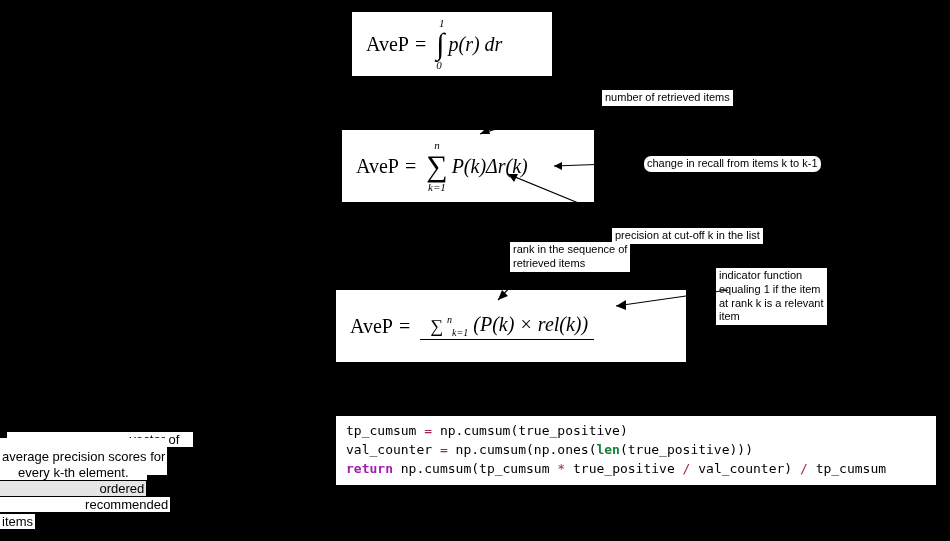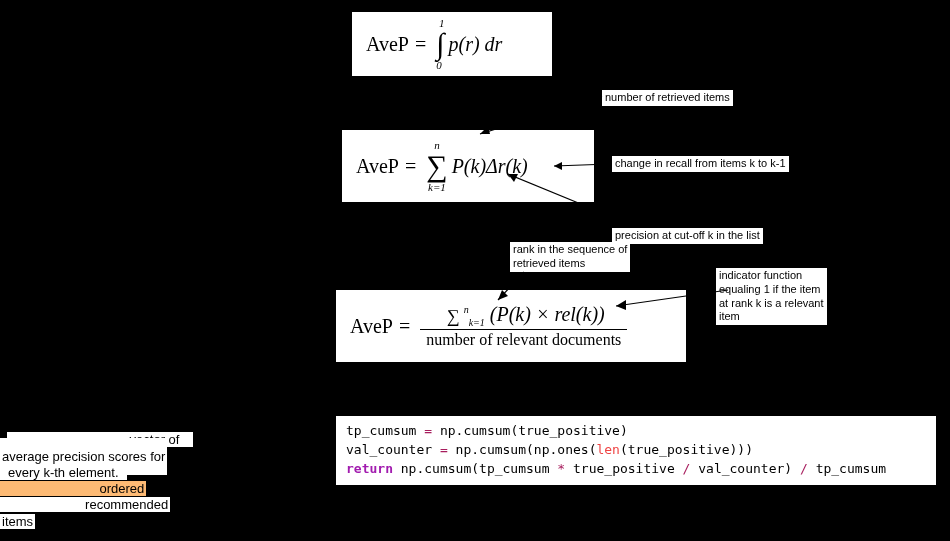--- a/index.html
+++ b/index.html
@@ -43,21 +43,21 @@
   }
   .code-box {
     position: absolute;
     background: #fff;
     font-family: 'Menlo', 'Consolas', monospace;
     font-size: 13px;
     padding: 6px 10px;
     line-height: 1.45;
     white-space: pre;
   }
-  .kw-builtin { color: #ef4444; }
+  .kw-builtin { color: #15803d; font-weight: bold; }
   .kw-return { color: #a21caf; font-weight: bold; }
   .kw-op { color: #a71d5d; }
   
   .big-op {
     display: inline-flex;
     flex-direction: column;
     align-items: center;
     font-size: 12px;
     margin: 0 4px;
     vertical-align: middle;
@@ -104,39 +104,38 @@
   <span>AveP</span>
   <span style="margin:0 6px;">=</span>
   <span class="frac">
     <span class="num">
       <span class="big-op" style="display:inline-flex;vertical-align:middle;">
         <span class="sym" style="font-size:18px;">∑</span>
       </span><sup class="it" style="font-size:10px;">n</sup><sub class="it" style="font-size:10px;">k=1</sub>
       <span class="it">(P(k) × rel(k))</span>
     </span>
     <span class="bar"></span>
-    <span class="den" style="font-size:16px;">number of relevant documents</span>
   </span>
 </div>
 
 <div class="annotation" style="left:602px; top:90px;">number of retrieved items</div>
-<div class="annotation" style="left:612px; top:156px;">change in recall from items k to k-1</div>
+<div class="annotation" style="left:644px; top:156px;border-radius:7px;">change in recall from items k to k-1</div>
 <div class="annotation" style="left:612px; top:212px;margin-top:16px;">precision at cut-off k in the list</div>
 <div class="annotation" style="left:510px; top:242px; white-space:pre;">rank in the sequence of
 retrieved items</div>
 <div class="annotation" style="left:716px; top:268px; white-space:pre;">indicator function
 equaling 1 if the item
 at rank k is a relevant
 item</div>
 
 <div class="hidden-text" style="left:0px; top:416px; width:280px; white-space:pre;">
   <span style="background:#fff;padding:0 14px;">                              vector of</span>
 <span style="background:#fff;padding:11px 2px;">average precision scores for</span>
-<span style="background:#fff;padding:0 8px;">every k-th element.</span>
-<span style="background:#fdba74;padding:0 2px;">                           ordered</span>
+<span style="background:#fff;padding:0 18px;">every k-th element.</span>
+<span style="background:#e5e5e5;padding:0 2px;">                           ordered</span>
 <span style="background:#fff;padding:0 2px;">                       recommended</span>
 <span style="background:#fff;padding:0 2px;">items</span>
 </div>
 
 <svg class="arrow" style="left:470px; top:90px;" width="140" height="50">
   <line x1="132" y1="6" x2="10" y2="44" stroke="#000" stroke-width="1.2"></line>
   <polygon points="10,44 18,36 20,44" fill="#000"></polygon>
 </svg>
 <svg class="arrow" style="left:548px; top:158px;" width="70" height="16">
   <line x1="62" y1="6" x2="6" y2="8" stroke="#000" stroke-width="1.2"></line>

